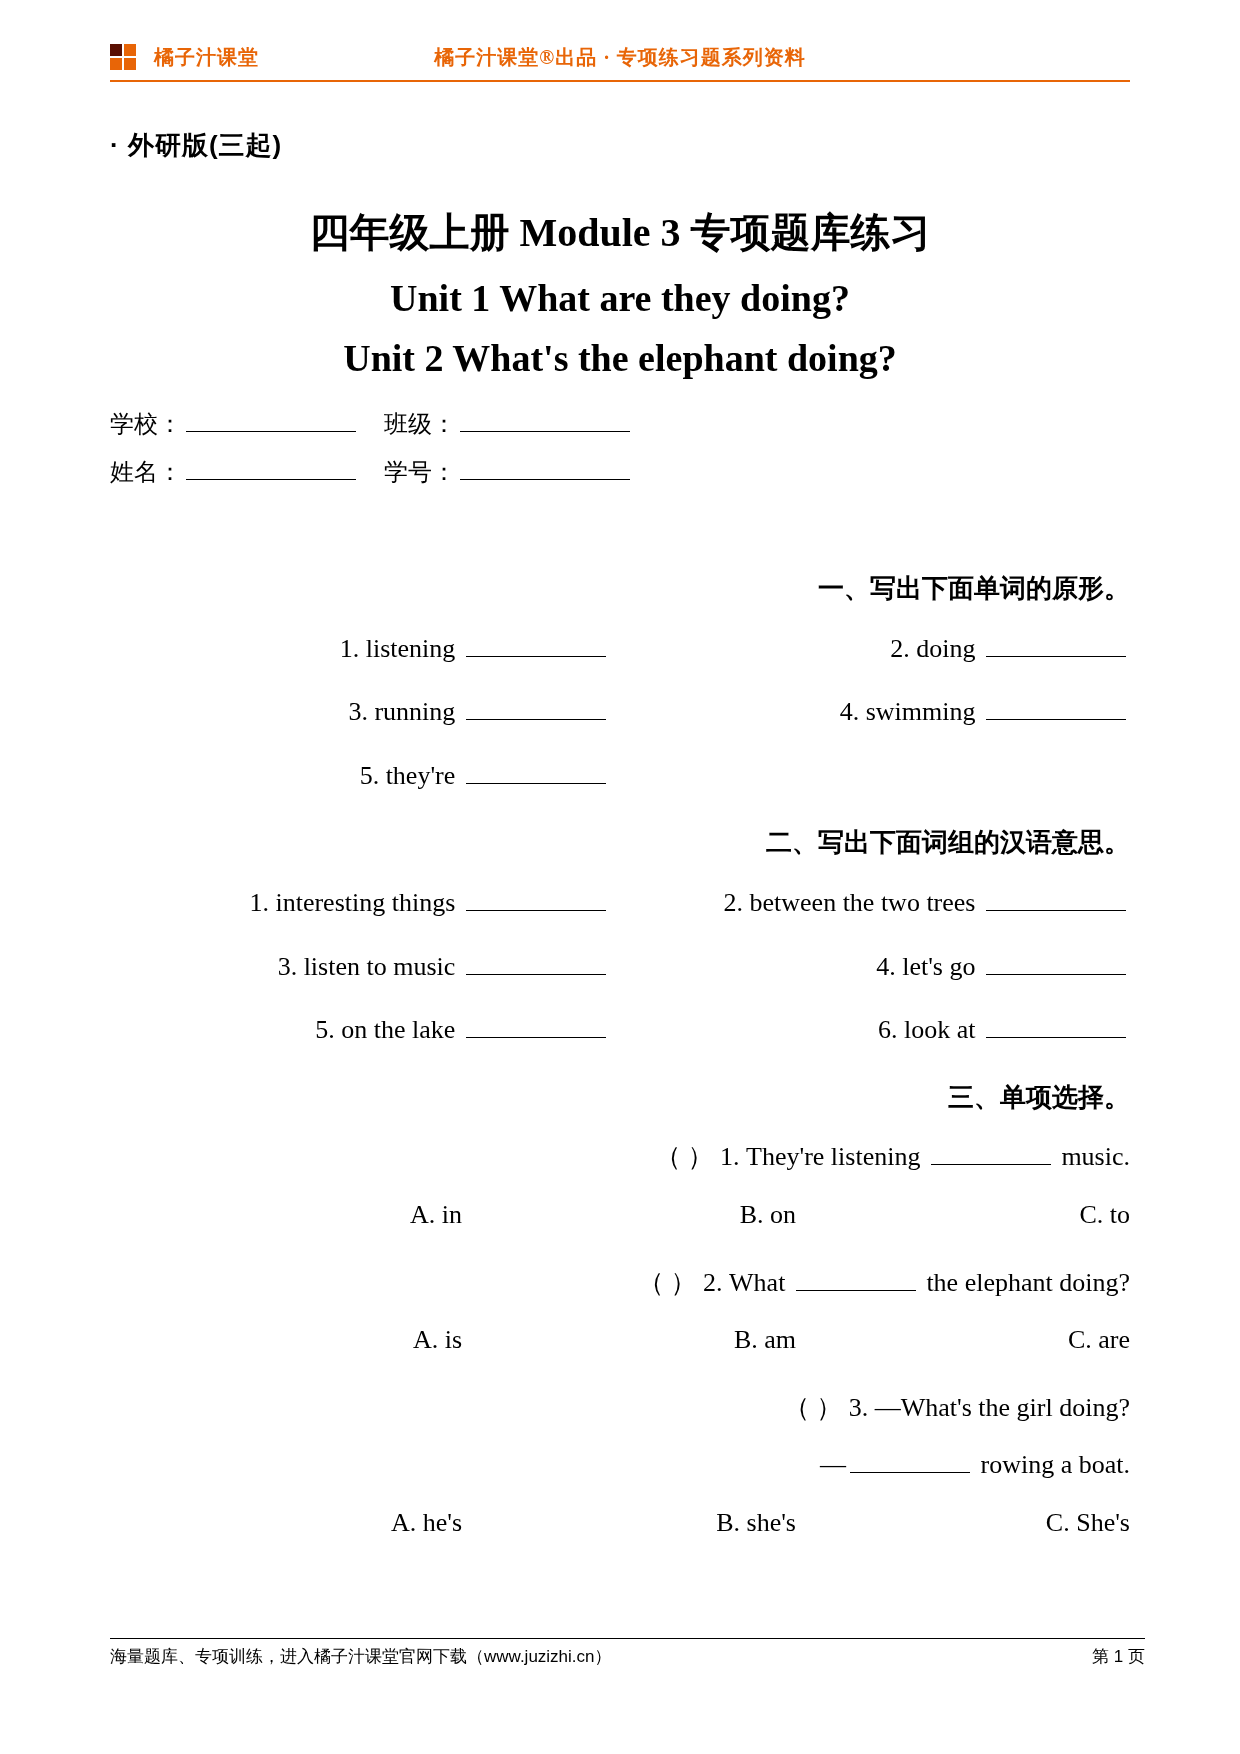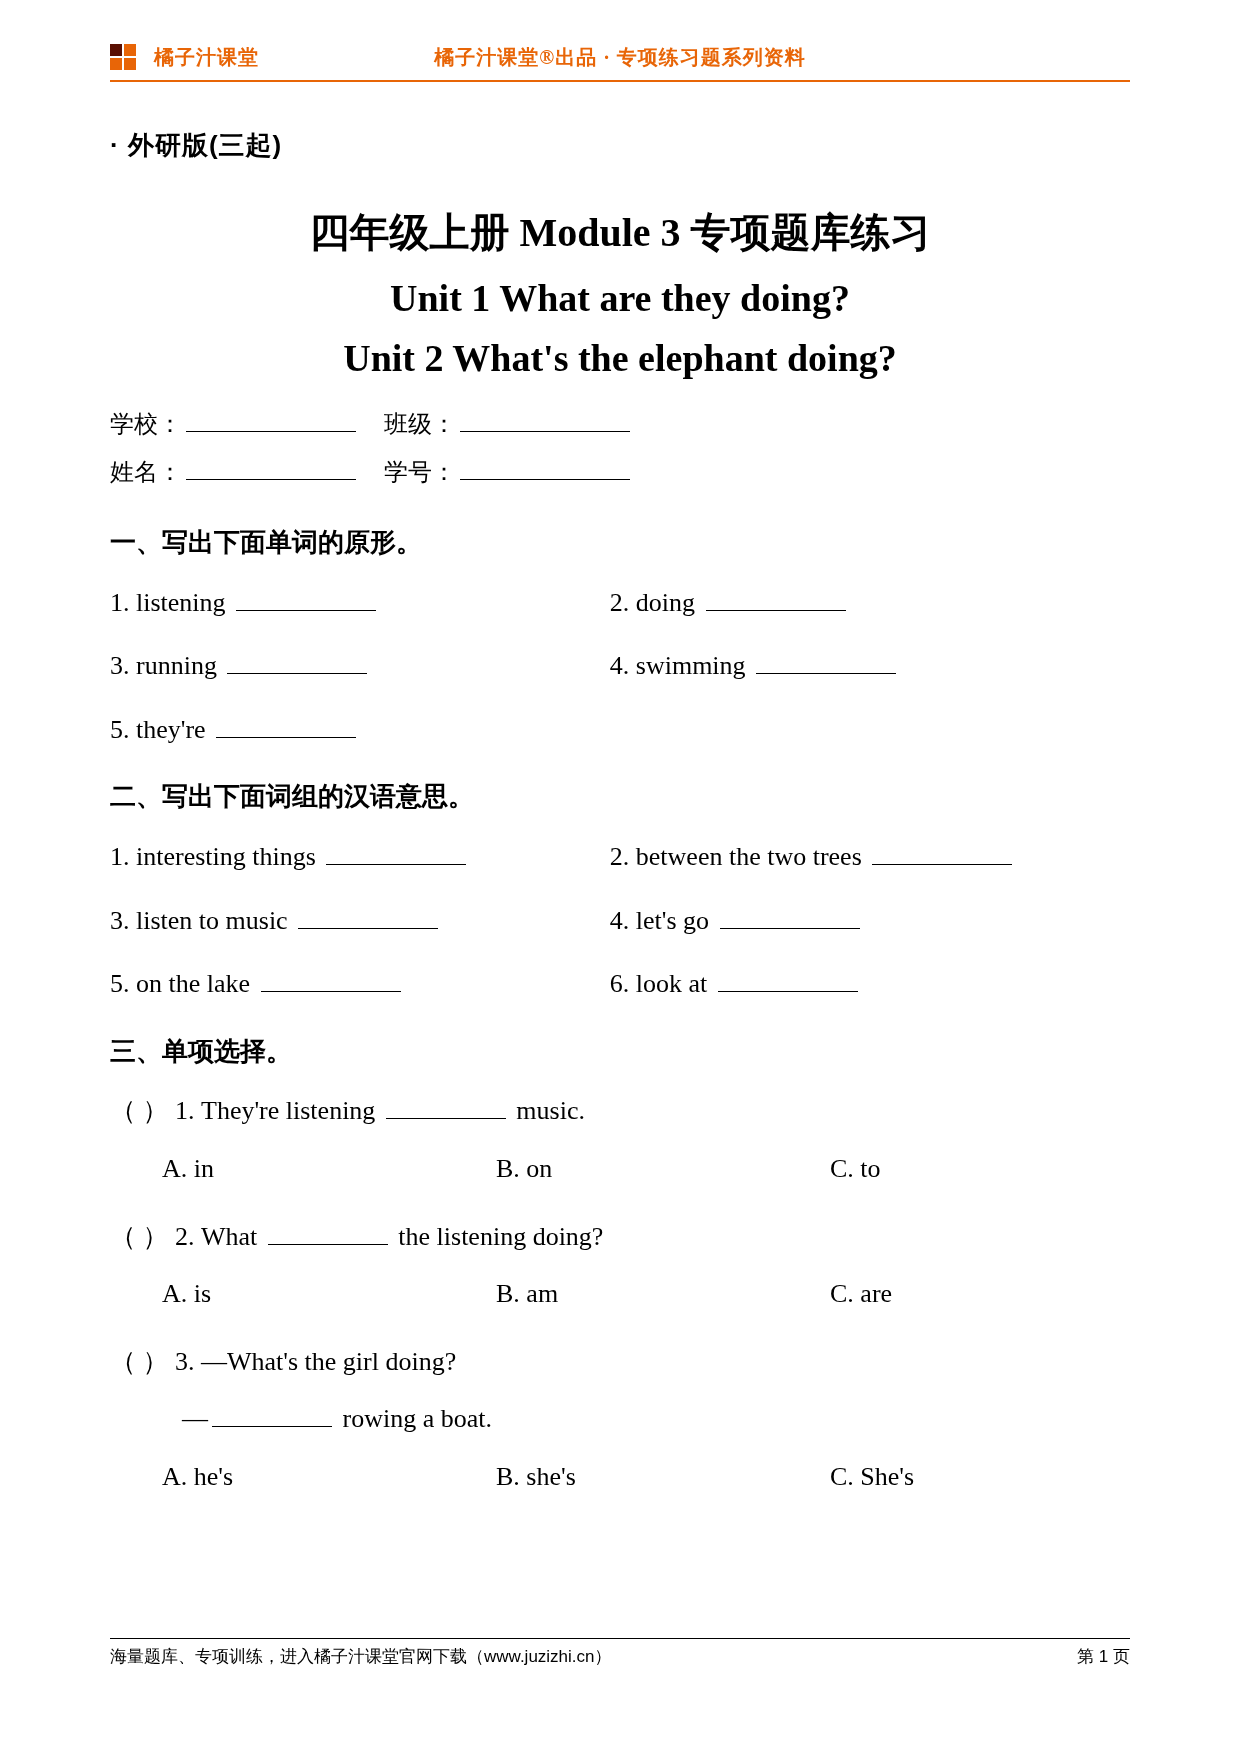--- a/index.html
+++ b/index.html
@@ -97,21 +97,21 @@
       border-bottom: 1px solid #000;
       width: 170px;
       height: 1.1em;
       vertical-align: baseline;
       margin: 0 4px;
     }
     .uline.sm { width: 140px; }
     .uline.xs { width: 120px; }
 
     
-    .content { margin-top: 26px; font-size: 26px; line-height: 1.6; }
+    .content { margin-top: 72px; font-size: 26px; line-height: 1.6; text-align: right; }
     .section-heading {
       font-family: "SimSun", "Songti SC", serif;
       font-weight: bold;
       font-size: 26px;
       margin-top: 6px;
       margin-bottom: 18px;
     }
     .section { margin-bottom: 26px; }
     .item-row {
       display: flex;
@@ -130,21 +130,21 @@
       padding-left: 52px;
       margin-bottom: 26px;
       gap: 34px;
     }
     .choice-opts .opt { flex: 1; }
     .cont-line { padding-left: 72px; margin-bottom: 16px; }
 
     
     .footer {
       position: absolute;
-      left: 110px; right: 110px;
+      left: 110px; right: 95px;
       bottom: 86px;
     }
     .footer-rule {
       border: none;
       border-top: 1.5px solid #000;
       margin-bottom: 6px;
     }
     .footer-row {
       display: flex;
       justify-content: space-between;
@@ -280,21 +280,21 @@
       </div>
       <div class="choice-opts">
         <div class="opt">A. in</div>
         <div class="opt">B. on</div>
         <div class="opt">C. to</div>
       </div>
 
       <div class="choice-q">
         <span class="choice-paren">（        ）</span>
         <span>2.</span>
-        <span>What </span><span class="uline xs"></span><span> the listening doing?</span>
+        <span>What </span><span class="uline xs"></span><span> the elephant doing?</span>
       </div>
       <div class="choice-opts">
         <div class="opt">A. is</div>
         <div class="opt">B. am</div>
         <div class="opt">C. are</div>
       </div>
 
       <div class="choice-q">
         <span class="choice-paren">（        ）</span>
         <span>3.</span>

